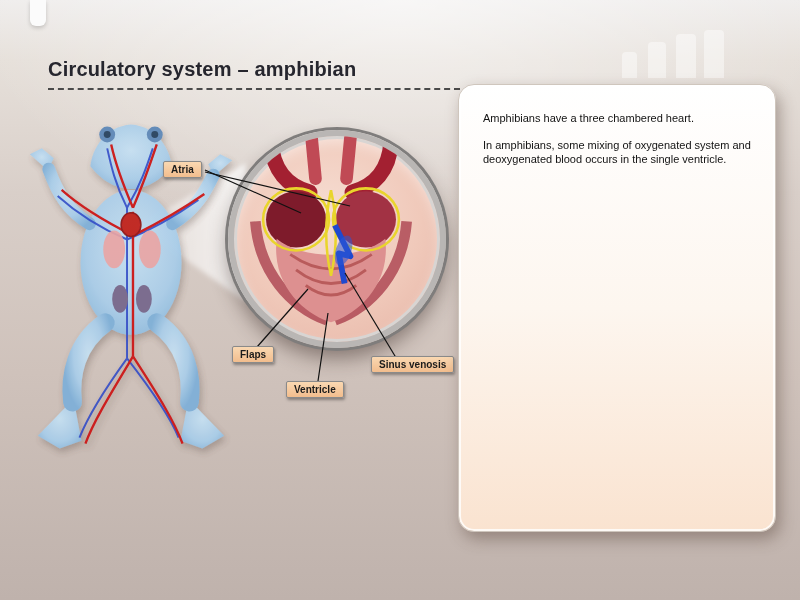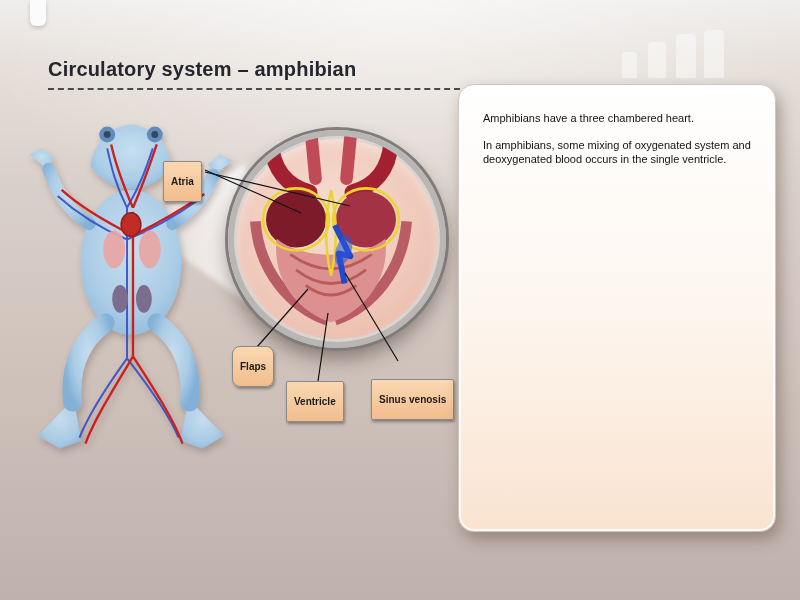--- a/index.html
+++ b/index.html
@@ -26,25 +26,25 @@
     border:6px solid #b9b6b4;
     box-shadow:0 0 0 3px #7f7d7c, 0 10px 20px rgba(40,25,20,.45),
       inset 0 0 0 3px #d8d5d3, inset 0 6px 14px rgba(255,255,255,.5);
     overflow:hidden;}
   .lens svg{position:absolute;left:0;top:0;}
   
   .connectors{position:absolute;left:0;top:0;width:800px;height:600px;pointer-events:none;}
   
   .tag{position:absolute;background:linear-gradient(180deg,#fad8b2,#f2bd8d);
     border:1px solid #8a8a8a;border-radius:2px;color:#1b1b1b;font-size:10px;font-weight:bold;
-    padding:14px 7px;box-shadow:1px 2px 3px rgba(0,0,0,.35);white-space:nowrap;}
+    padding:2px 7px;box-shadow:1px 2px 3px rgba(0,0,0,.35);white-space:nowrap;}
   .tag-atria{left:163px;top:161px;}
-  .tag-flaps{left:232px;top:346px;border-radius:8px;}
+  .tag-flaps{left:232px;top:346px;}
   .tag-ventricle{left:286px;top:381px;}
-  .tag-sinus{left:371px;top:379px;}
+  .tag-sinus{left:371px;top:356px;}
   
   .panel{position:absolute;left:458px;top:84px;width:318px;height:448px;border-radius:16px;
     background:linear-gradient(180deg,#ffffff 0%,#fdf6ef 50%,#fae3d0 100%);
     border:1px solid #cfc6bd;
     box-shadow:4px 7px 16px rgba(70,50,40,.38), inset 0 0 0 2px rgba(255,255,255,.8);
     box-sizing:border-box;padding:26px 22px 18px 24px;}
   .panel p{margin:0 0 13px 0;font-size:11px;line-height:1.28;color:#121212;}
 </style>
 </head>
 <body>

